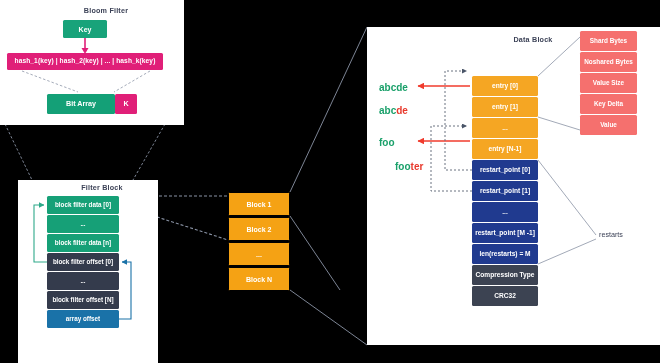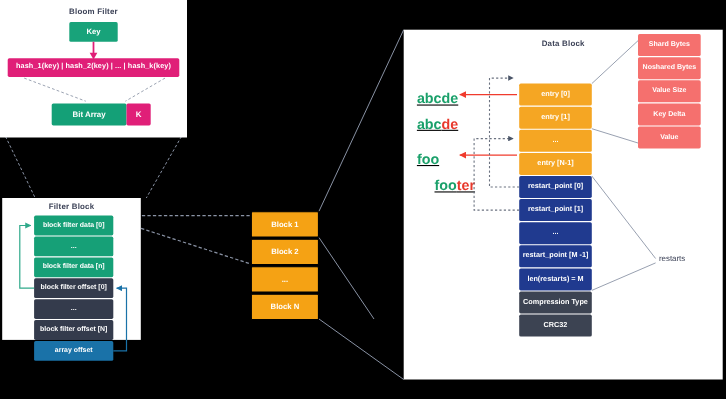--- a/index.html
+++ b/index.html
@@ -2,54 +2,54 @@
 <html><head>
 <meta charset="utf-8">
 <style>
   html,body{margin:0;padding:0;background:#000;}
   body{width:660px;height:363px;position:relative;overflow:hidden;
        font-family:"Liberation Sans","DejaVu Sans",sans-serif;}
   .stage{position:absolute;left:0;top:0;width:660px;height:363px;background:#000;}
 
   svg.lines{position:absolute;left:0;top:0;width:660px;height:363px;overflow:visible;pointer-events:none;}
 
-  .panel{position:absolute;background:#ffffff;}
+  .panel{position:absolute;background:#ffffff;padding-left:14px;}
 
   .ptitle{position:absolute;width:100%;text-align:center;color:#3c4257;
           font-size:7.2px;font-weight:bold;letter-spacing:.2px;}
 
   .box{position:absolute;box-sizing:border-box;display:flex;align-items:center;
        justify-content:center;color:#ffffff;font-weight:bold;text-align:center;
        border-radius:1.5px;line-height:1;}
 
   
   #bloom{left:0px;top:0px;width:170px;height:125px;}
   .bf-key{background:#18a37a;font-size:7px;}
   .bf-hash{background:#e01f78;font-size:6.6px;letter-spacing:.1px;}
   .bf-bit{background:#14a077;font-size:7.2px;}
   .bf-k{background:#e01f78;font-size:7.2px;}
 
   
-  #filter{left:2px;top:180px;width:126px;height:129px;}
+  #filter{left:18px;top:180px;width:126px;height:183px;}
   .fb-green{background:#16a077;font-size:6.3px;}
   .fb-dark{background:#343b4c;font-size:6.3px;}
   .fb-blue{background:#1a72a8;font-size:6.3px;}
 
   
   #blocks{left:228px;top:192px;width:62px;height:98px;background:transparent;}
   .blk{background:#f5a214;font-size:7px;border:1.2px solid #000;color:#fff;}
 
   
   #datablock{left:367px;top:27px;width:290px;height:318px;}
   .db-orange{background:#f5a623;font-size:6.6px;}
   .db-navy{background:#203a8f;font-size:6.6px;}
   .db-slate{background:#3c4352;font-size:6.6px;}
   .db-pink{background:#f5706e;font-size:6.4px;}
 
-  .keylabel{position:absolute;font-size:13px;font-weight:bold;white-space:nowrap;text-decoration:underline;}
+  .keylabel{position:absolute;font-size:10px;font-weight:bold;white-space:nowrap;}
   .kg{color:#1aa06a;}
   .kr{color:#e8392c;}
 
   .trailer{position:absolute;font-size:7.2px;color:#3c4257;}
 </style>
 </head>
 <body>
 
 <div class="stage">
 

